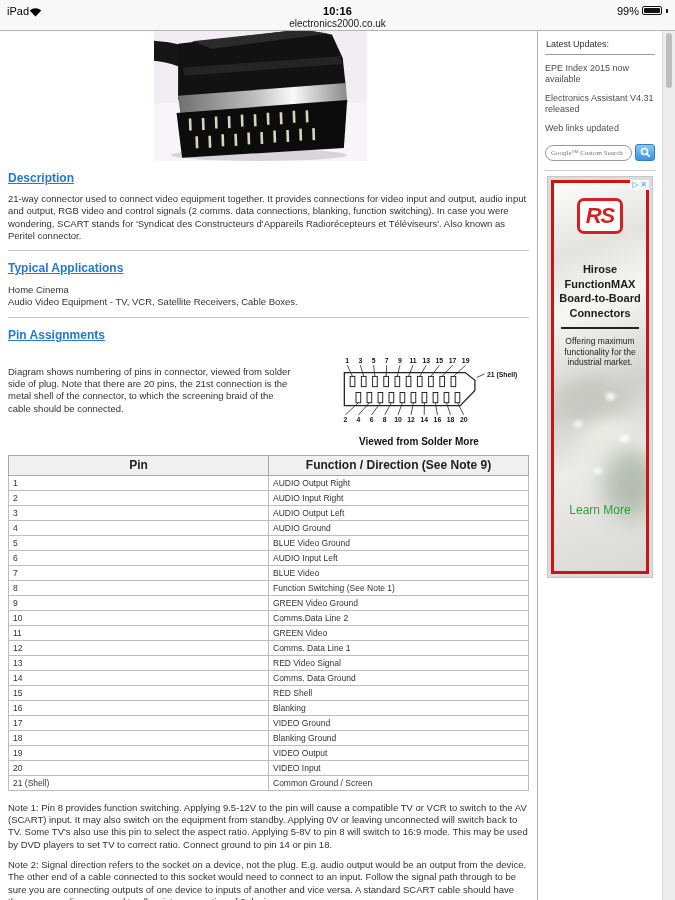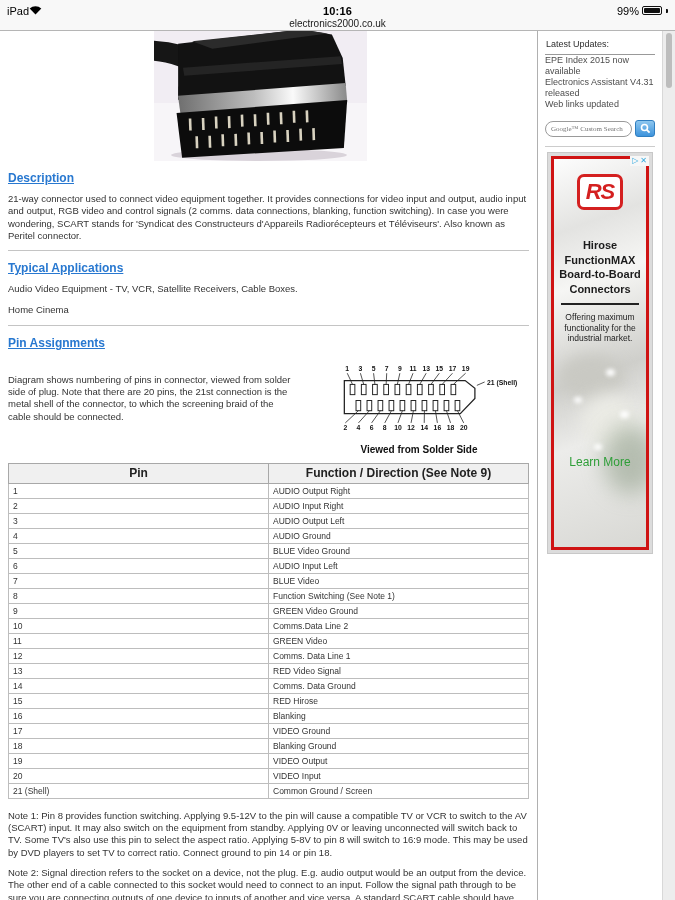--- a/index.html
+++ b/index.html
@@ -2,21 +2,21 @@
 <html><head>
 <meta charset="utf-8">
 <style>
   * { margin:0; padding:0; box-sizing:border-box; }
   html,body { width:675px; height:900px; overflow:hidden; background:#fff;
               font-family:"Liberation Sans", sans-serif; }
 
   
   .top { height:31px; background:#f8f8f8; border-bottom:1px solid #b5b5b5; }
   .status-row { display:flex; align-items:center; height:18px; padding:3px 7px 0; font-size:11px; color:#000; }
-  .status-left { display:flex; align-items:flex-start; gap:0; width:90px; }
+  .status-left { display:flex; align-items:flex-end; gap:0; width:90px; }
   .status-center { flex:1; text-align:center; font-weight:bold; letter-spacing:.2px; }
   .status-right { display:flex; align-items:center; gap:3px; width:90px; justify-content:flex-end; }
   .batt { position:relative; width:20px; height:9px; border:1px solid #111; border-radius:2px; }
   .batt-fill { position:absolute; top:1px; left:1px; right:1px; bottom:1px; background:#111; border-radius:1px; }
   .batt-nub { width:2px; height:4px; background:#111; border-radius:0 1px 1px 0; margin-left:1px; }
   .url-row { text-align:center; font-size:10px; color:#1a1a1a; line-height:12px; }
 
   
   .page { display:flex; height:869px; }
   .main { width:538px; border-right:1px solid #b0b0b0; padding:0 8px; overflow:hidden; }
@@ -42,21 +42,21 @@
 
   table.pins { width:100%; border-collapse:collapse; margin-top:8px; }
   table.pins th { font-size:12px; font-weight:bold; color:#222; background:#f0f0f0;
                   border:1px solid #a8a8a8; padding:2.5px 4px; text-align:center; }
   table.pins td { font-size:8.5px; color:#333; border:1px solid #bdbdbd; padding:2px 4px; height:13px; }
   table.pins td.col-pin { width:50%; }
   .note { margin-top:11px; }
 
   
   .sb-title { font-size:9px; color:#2e2e2e; padding:3px 1px 5px; border-bottom:1px solid #999; }
-  .sb-link { font-size:9px; color:#4d4d4d; line-height:11px; }
+  .sb-link { font-size:9px; color:#4d4d4d; margin-top:8px; line-height:11px; }
   .sb-search { display:flex; gap:3px; margin-top:10px; align-items:center; }
   .sb-input { flex:1; min-width:0; height:16px; border:1px solid #9a9a9a; border-radius:8px;
               font-size:7px; color:#8a8a8a; padding:0 5px; background:#fff; outline:none;
               font-family:"Liberation Serif", serif; }
   .sb-btn { width:20px; height:17px; border:1px solid #2f7ec0; border-radius:3px;
             background:linear-gradient(#8ec7ef,#3d93dc); display:flex; align-items:center; justify-content:center; }
   .sb-divider { border:none; border-top:1px solid #ccc; margin:9px 0 5px; }
 
   
   .ad-frame { width:106px; height:402px; margin:0 auto; background:#dcdcdc; border:1px solid #c8c8c8;
@@ -66,21 +66,21 @@
   .adchoices { position:absolute; top:3px; right:3px; background:#f7f7f7; font-size:8px; color:#35aadf;
                padding:0 2px; display:flex; gap:2px; z-index:3; line-height:10px; }
   .rs-logo { margin:15px auto 8px; width:46px; height:36px; border:3px solid #d42020; border-radius:7px;
              background:#fff; color:#d42020; font-weight:bold; font-style:italic; font-size:22px;
              letter-spacing:-1px; display:flex; align-items:center; justify-content:center; position:relative; z-index:2; }
   .ad-title { margin-top:28px; font-size:11px; font-weight:bold; color:#1c1c1c; text-align:center;
               line-height:14.5px; padding:0 4px; position:relative; z-index:2; }
   .ad-rule { width:78px; margin:7px auto 0; border:none; border-top:2px solid #222; position:relative; z-index:2; }
   .ad-body { margin-top:7px; font-size:8.5px; color:#222; text-align:center; line-height:10.5px; padding:0 5px;
              position:relative; z-index:2; }
-  .ad-cta { position:absolute; left:0; right:0; top:296px; text-align:center; font-size:12px; color:#2e9e38; z-index:2; }
+  .ad-cta { position:absolute; left:0; right:0; top:320px; text-align:center; font-size:12px; color:#2e9e38; z-index:2; }
   .blob { position:absolute; border-radius:50%; z-index:1; }
   .b1 { top:195px; left:5px; width:65px; height:45px; background:#c9c9c3; filter:blur(7px); }
   .b2 { top:235px; left:28px; width:55px; height:55px; background:#ebebe5; filter:blur(9px); }
   .b3 { top:265px; right:-12px; width:55px; height:70px; background:#8d9c86; filter:blur(11px); opacity:.55; }
   .dot { position:absolute; background:#fff; border-radius:50%; filter:blur(2px); z-index:1; }
 </style>
 </head>
 <body>
 
 <div class="top">
@@ -151,22 +151,22 @@
           </g>
         </g>
       </svg>
     </div>
 
     <div class="h">Description</div>
     <p class="p">21-way connector used to connect video equipment together. It provides connections for video input and output, audio input and output, RGB video and control signals (2 comms. data connections, blanking, function switching). In case you were wondering, SCART stands for 'Syndicat des Constructeurs d'Appareils Radiorécepteurs et Téléviseurs'. Also known as Peritel connector.</p>
     <hr class="rule">
 
     <div class="h">Typical Applications</div>
+    <p class="p" style="margin-top:9px">Home Cinema</p>
     <p class="p">Audio Video Equipment - TV, VCR, Satellite Receivers, Cable Boxes.</p>
-    <p class="p" style="margin-top:9px">Home Cinema</p>
     <hr class="rule">
 
     <div class="h">Pin Assignments</div>
     <div class="pin-row">
       <p class="p pin-intro">Diagram shows numbering of pins in connector, viewed from solder side of plug. Note that there are 20 pins, the 21st connection is the metal shell of the connector, to which the screening braid of the cable should be connected.</p>
       <div class="diagram-wrap">
         <svg class="diagram-svg" width="188" height="76" viewBox="0 0 192 78">
           <path class="outline" d="M5,19 L129,19 L139,27 L139,37.5 L124,53 L5,53 Z"></path>
           <line x1="141" y1="24" x2="149" y2="20.5"></line>
           <text class="shell-t" x="151.5" y="24" text-anchor="start">21 (Shell)</text>
@@ -224,21 +224,21 @@
             <line x1="73.5" y1="62.5" x2="75.9" y2="50"></line>
             <text x="87" y="70" text-anchor="middle">14</text>
             <line x1="87" y1="62.5" x2="87.20000000000002" y2="50"></line>
             <text x="100.5" y="70" text-anchor="middle">16</text>
             <line x1="100.5" y1="62.5" x2="98.50000000000001" y2="50"></line>
             <text x="114" y="70" text-anchor="middle">18</text>
             <line x1="114" y1="62.5" x2="109.80000000000001" y2="50"></line>
             <text x="127.5" y="70" text-anchor="middle">20</text>
             <line x1="127.5" y1="62.5" x2="121.10000000000001" y2="50"></line>
           </svg>
-        <div class="diagram-caption">Viewed from Solder Side</div>
+        <div class="diagram-caption">Viewed from Solder More</div>
       </div>
     </div>
 
     <table class="pins">
       <thead>
         <tr>
           <th>Pin</th>
           <th>Function / Direction (See Note 9)</th>
         </tr>
       </thead>
@@ -294,21 +294,21 @@
           <tr>
             <td class="col-pin">13</td>
             <td class="col-fn">RED Video Signal</td>
           </tr>
           <tr>
             <td class="col-pin">14</td>
             <td class="col-fn">Comms. Data Ground</td>
           </tr>
           <tr>
             <td class="col-pin">15</td>
-            <td class="col-fn">RED Hirose</td>
+            <td class="col-fn">RED Shell</td>
           </tr>
           <tr>
             <td class="col-pin">16</td>
             <td class="col-fn">Blanking</td>
           </tr>
           <tr>
             <td class="col-pin">17</td>
             <td class="col-fn">VIDEO Ground</td>
           </tr>
           <tr>

